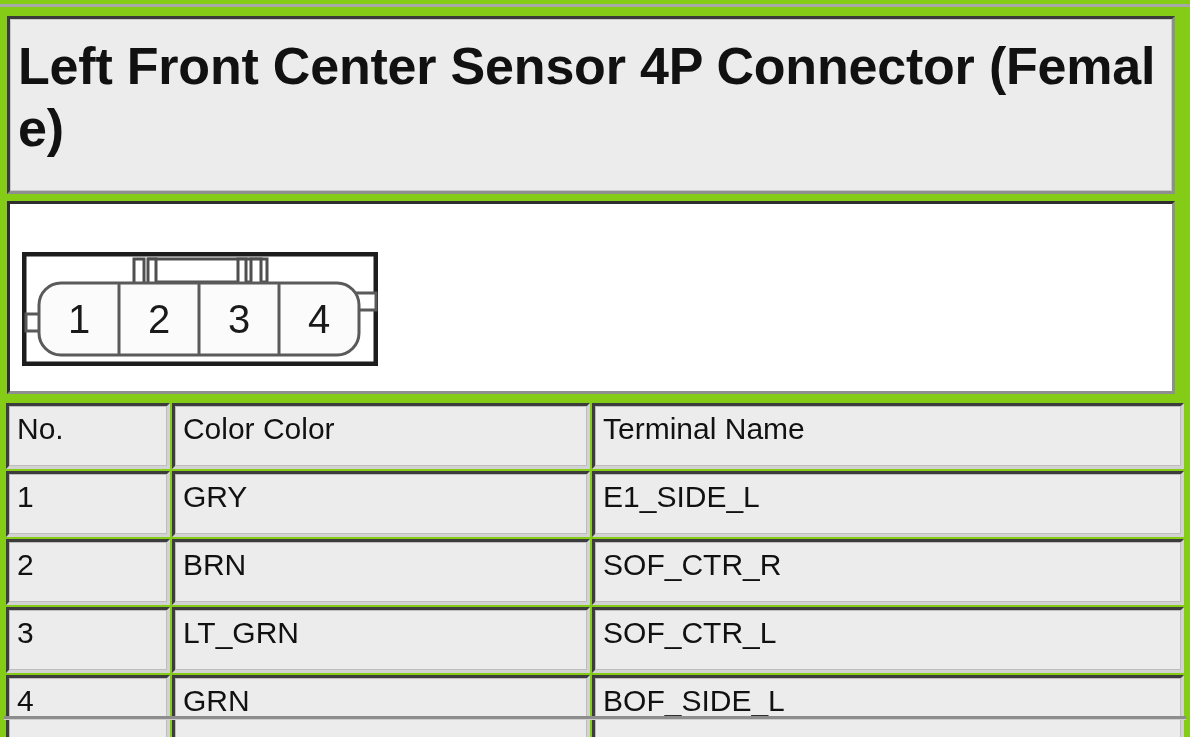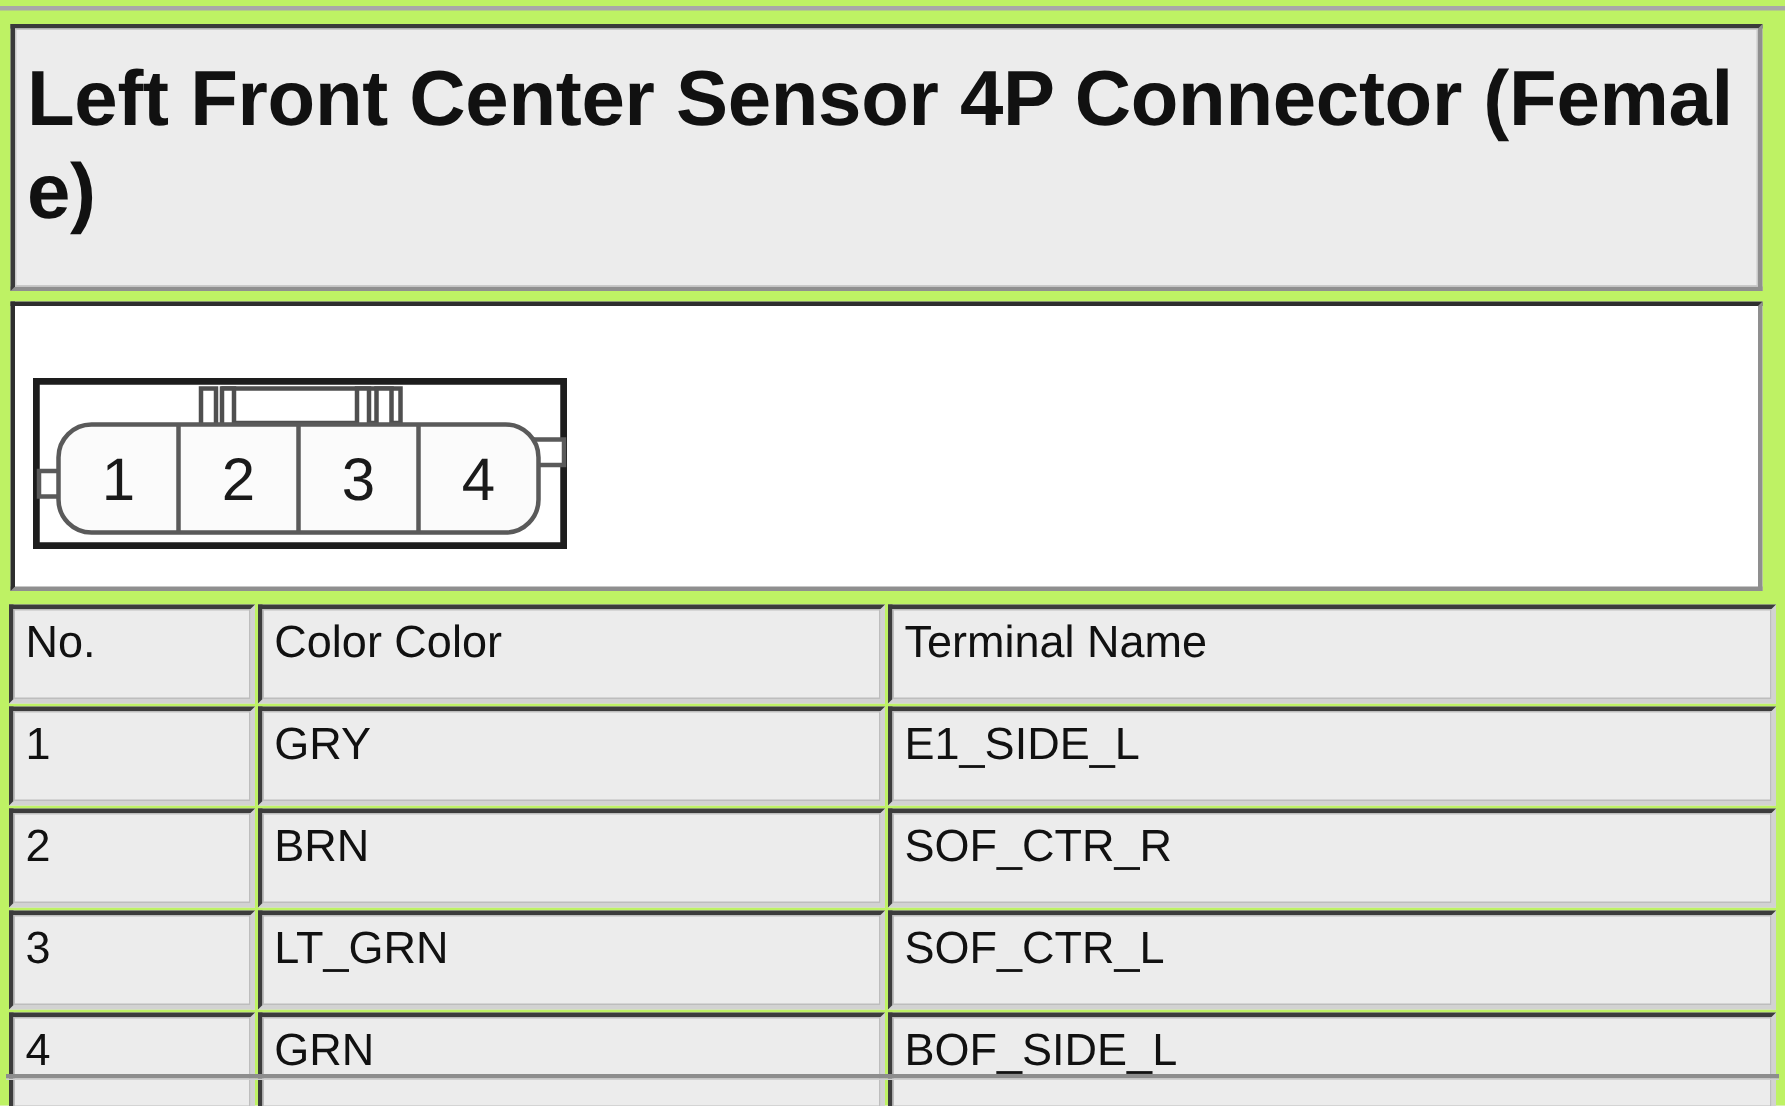--- a/index.html
+++ b/index.html
@@ -14,21 +14,21 @@
     overflow: hidden;
   }
 
   
   #page {
     position: absolute;
     left: 0;
     top: 0;
     width: 1190px;
     height: 737px;
-    background: #bef264;
+    background: #84cc16;
   }
 
   
   .top-rule {
     position: absolute;
     left: 0;
     top: 4px;
     width: 1190px;
     height: 3px;
     background: #a8a8a8;

